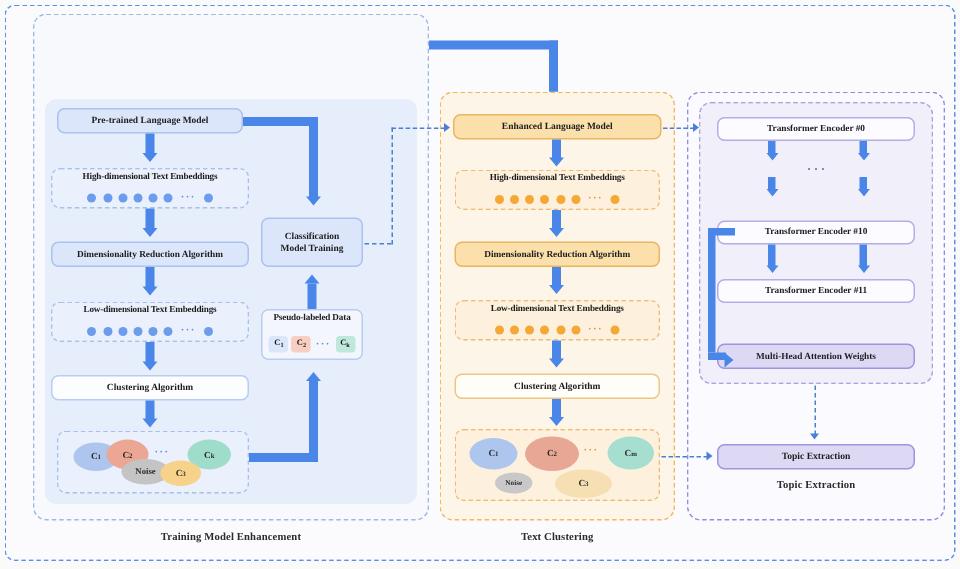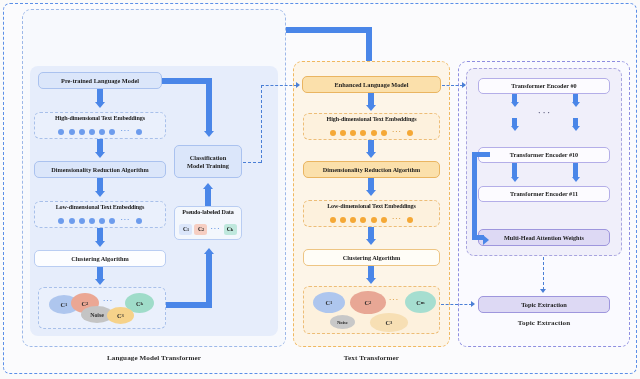--- a/index.html
+++ b/index.html
@@ -145,21 +145,21 @@
   </div>
 
   <div class="arrow-v" style="left:78px; top:47px; width:6px; height:14px;"></div>
   <div class="tri tri-down" style="left:75.5px; top:60px;"></div>
 
   <div class="arrow-h" style="left:274px; top:27px; width:98px; height:6px;"></div>
   <div class="arrow-v" style="left:366px; top:27px; width:6px; height:40px;"></div>
   <div class="tri tri-down" style="left:363.5px; top:66px;"></div>
 
   <div class="panel panel-lme"></div>
-  <div class="panel-caption" style="left:22px; top:354px; width:264px;">Language Model Transformer</div>
+  <div class="panel-caption" style="left:22px; top:354px; width:264px;">Training Model Enhancement</div>
 
   <div style="position:absolute; left:30px; top:66px; width:248px; height:270px;
               border-radius:8px; background:#e6edfb;"></div>
 
   <div class="box box-blue" style="left:38px; top:72px; width:124px; height:17px; font-size:6.3px;">Pre-trained Language Model</div>
 
   <div class="arrow-v" style="left:97px; top:89px; width:6px; height:14px;"></div>
   <div class="tri tri-down" style="left:94.5px; top:102px;"></div>
 
   <div class="group group-blue" style="left:34px; top:112px; width:132px; height:27px;">
@@ -236,21 +236,21 @@
   </div>
 
   <div class="arrow-v" style="left:205px; top:189px; width:6px; height:17px;"></div>
   <div class="tri tri-up" style="left:202.5px; top:183px;"></div>
 
   <div class="arrow-h" style="left:166px; top:302px; width:46px; height:6px;"></div>
   <div class="arrow-v" style="left:206px; top:254px; width:6px; height:54px;"></div>
   <div class="tri tri-up" style="left:203.5px; top:248px;"></div>
 
   <div class="panel panel-tc"></div>
-  <div class="panel-caption" style="left:293px; top:354px; width:157px;">Text Transformer</div>
+  <div class="panel-caption" style="left:293px; top:354px; width:157px;">Text Clustering</div>
 
   <div class="box box-orange" style="left:302px; top:76px; width:139px; height:17px; font-size:6.3px;">Enhanced Language Model</div>
 
   <div class="arrow-v" style="left:368px; top:93px; width:6px; height:13px;"></div>
   <div class="tri tri-down" style="left:365.5px; top:105px;"></div>
 
   <div class="group group-orange" style="left:303px; top:113px; width:137px; height:27px;">
     <div class="group-title">High-dimensional Text Embeddings</div>
     <div class="dotrow" style="top:14px; height:9px;">
       <span class="dot dot-orange"></span>

